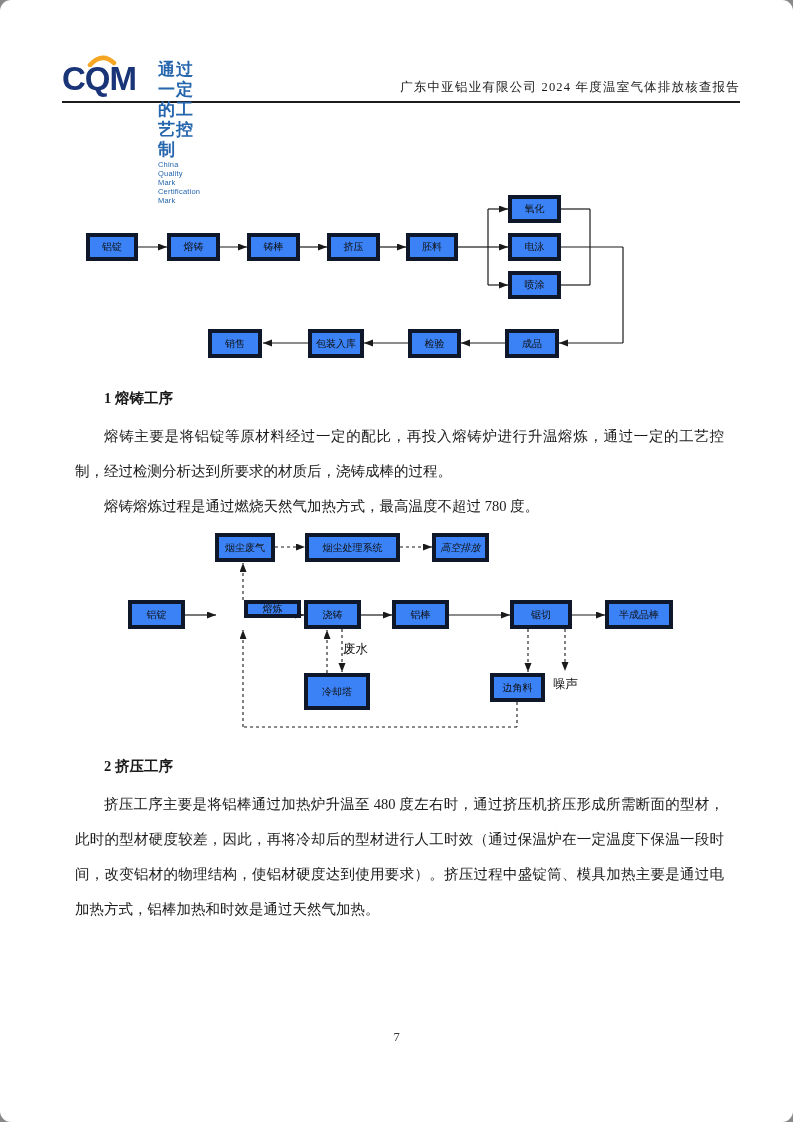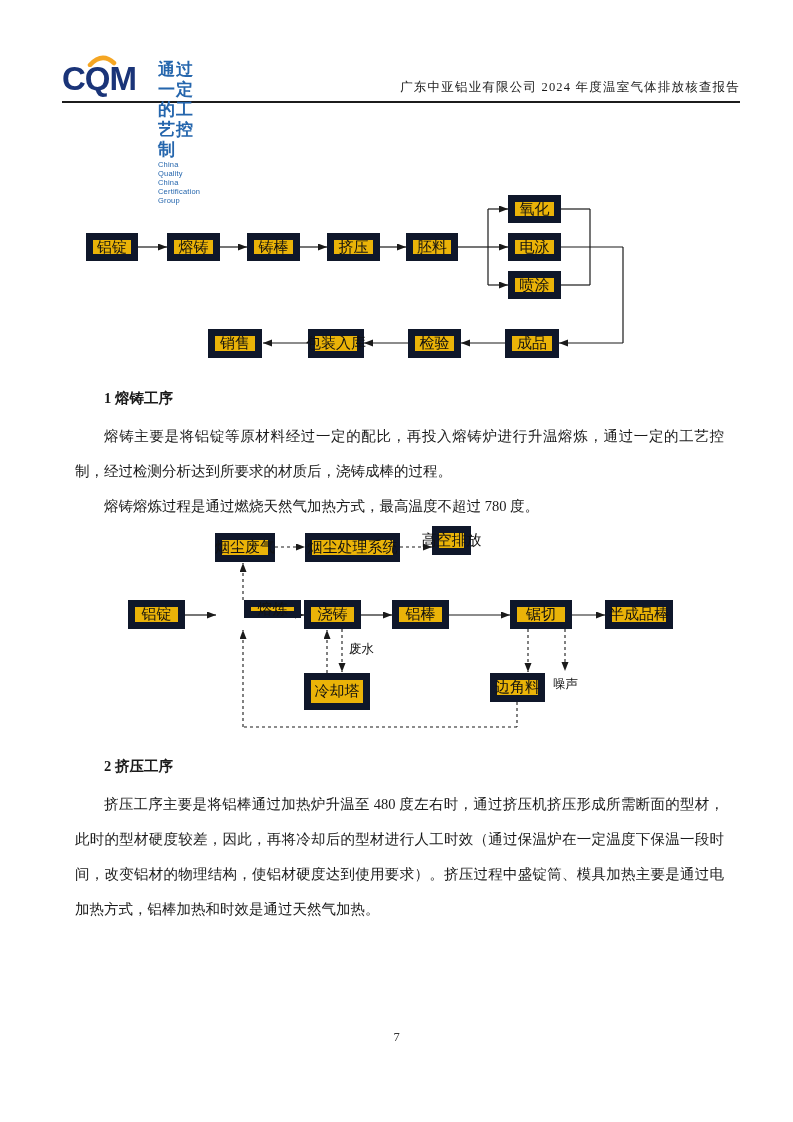--- a/index.html
+++ b/index.html
@@ -1,17 +1,17 @@
 <!DOCTYPE html>
 <html><head>
 <meta charset="utf-8">
 <style>
   html,body{margin:0;padding:0;background:#888;}
   .page{position:relative;width:793px;height:1122px;background:#ffffff;margin:0 auto;overflow:hidden;
-        font-family:"Liberation Serif","DejaVu Serif",serif;color:#1a1a1a;}
+        font-family:"Liberation Serif","DejaVu Serif",serif;color:#1a1a1a;border-radius:11px;}
 
   
   .header{position:absolute;left:62px;top:56px;width:678px;height:45px;border-bottom:2px solid #1c1c1c;}
   .logo{position:absolute;left:0;top:0;height:44px;display:flex;align-items:flex-start;}
   .logo-cqm{position:relative;width:92px;height:44px;}
   .cqm-text{position:absolute;left:0;top:6px;font-family:"Liberation Sans","DejaVu Sans",sans-serif;
             font-weight:bold;font-size:33px;line-height:33px;letter-spacing:-1px;color:#1a3478;}
   .logo-arc{position:absolute;left:24px;top:-2px;}
   .brand{position:absolute;left:96px;top:4px;}
   .brand-cn{font-family:"Liberation Sans","DejaVu Sans",sans-serif;font-weight:bold;font-size:17px;
@@ -22,43 +22,43 @@
   
   .h313{position:absolute;left:75px;top:107px;font-size:15.5px;font-weight:bold;}
   .h313 .num{margin-right:14px;letter-spacing:1px;}
   .para{position:absolute;left:75px;width:649px;font-size:14.5px;line-height:35px;
         text-align:justify;text-indent:2em;}
   .subhead{position:absolute;left:75px;font-size:14.5px;font-weight:bold;text-indent:2em;}
 
   
   .fc{position:absolute;left:75px;}
   .fc svg.wires{position:absolute;left:0;top:0;pointer-events:none;}
-  .fbox{position:absolute;box-sizing:border-box;background:#eab308;border:7px solid #0f172a;
+  .fbox{position:absolute;box-sizing:border-box;background:#3b82f6;border:4px solid #0f172a;
         display:flex;align-items:center;justify-content:center;
-        font-size:15px;color:#111;white-space:nowrap;}
+        font-size:10px;color:#111;white-space:nowrap;}
   .flabel{position:absolute;font-size:12.5px;color:#111;white-space:nowrap;}
 
   .footer{position:absolute;left:0;top:1030px;width:100%;text-align:center;font-size:12.5px;color:#333;}
 </style>
 </head>
 <body>
 
 <div class="page">
 
   <div class="header">
     <div class="logo">
       <div class="logo-cqm">
         <span class="cqm-text">CQM</span>
         <svg class="logo-arc" width="32" height="13" viewBox="0 0 32 13">
           <path d="M4,11 Q16,-2 28,9" fill="none" stroke="#f5a623" stroke-width="4.5" stroke-linecap="round"></path>
         </svg>
       </div>
       <div class="brand">
         <div class="brand-cn">通过一定的工艺控制</div>
-        <div class="brand-en">China Quality China Certification Group</div>
+        <div class="brand-en">China Quality Mark Certification Mark</div>
       </div>
     </div>
     <div class="doc-title">广东中亚铝业有限公司 2024 年度温室气体排放核查报告</div>
   </div>
 
 
 
   <div class="fc" style="top:186px;width:650px;height:195px;">
     <svg class="wires" width="650" height="195" viewBox="0 0 650 195">
       <defs>
@@ -127,30 +127,30 @@
         <line x1="267" y1="104" x2="267" y2="147" marker-end="url(#a2)"></line>
         <line x1="453" y1="104" x2="453" y2="147" marker-end="url(#a2)"></line>
         <line x1="490" y1="104" x2="490" y2="146" marker-end="url(#a2)"></line>
         <line x1="442" y1="177" x2="442" y2="202"></line>
         <line x1="442" y1="202" x2="168" y2="202"></line>
         <line x1="168" y1="202" x2="168" y2="105" marker-end="url(#a2)"></line>
       </g>
     </svg>
     <div class="fbox" style="left:140px;top:8px;width:60px;height:29px;">烟尘废气</div>
     <div class="fbox" style="left:230px;top:8px;width:95px;height:29px;">烟尘处理系统</div>
-    <div class="fbox" style="left:357px;top:1px;width:39px;height:29px;">高空排放</div>
+    <div class="fbox" style="left:357px;top:8px;width:57px;height:29px;font-style:italic;">高空排放</div>
     <div class="fbox" style="left:53px;top:75px;width:57px;height:29px;">铝锭</div>
     <div class="fbox" style="left:141px;top:75px;width:57px;height:18px;margin-left:28px;">熔炼</div>
     <div class="fbox" style="left:229px;top:75px;width:57px;height:29px;">浇铸</div>
     <div class="fbox" style="left:317px;top:75px;width:57px;height:29px;">铝棒</div>
     <div class="fbox" style="left:435px;top:75px;width:62px;height:29px;">锯切</div>
     <div class="fbox" style="left:530px;top:75px;width:68px;height:29px;">半成品棒</div>
     <div class="fbox" style="left:229px;top:148px;width:66px;height:37px;">冷却塔</div>
     <div class="fbox" style="left:415px;top:148px;width:55px;height:29px;">边角料</div>
-    <div class="flabel" style="left:274px;top:116px;font-family:Liberation Serif, serif;">废水</div>
+    <div class="flabel" style="left:268px;top:116px;font-family:Liberation Serif, serif;">废水</div>
     <div class="flabel" style="left:478px;top:151px;">噪声</div>
   </div>
 
   <div class="subhead" style="top:757px;">2 挤压工序</div>
   <div class="para" style="top:787px;">挤压工序主要是将铝棒通过加热炉升温至 480 度左右时，通过挤压机挤压形成所需断面的型材，此时的型材硬度较差，因此，再将冷却后的型材进行人工时效（通过保温炉在一定温度下保温一段时间，改变铝材的物理结构，使铝材硬度达到使用要求）。挤压过程中盛锭筒、模具加热主要是通过电加热方式，铝棒加热和时效是通过天然气加热。</div>
 
   <div class="footer">7</div>
 
 </div>
 

